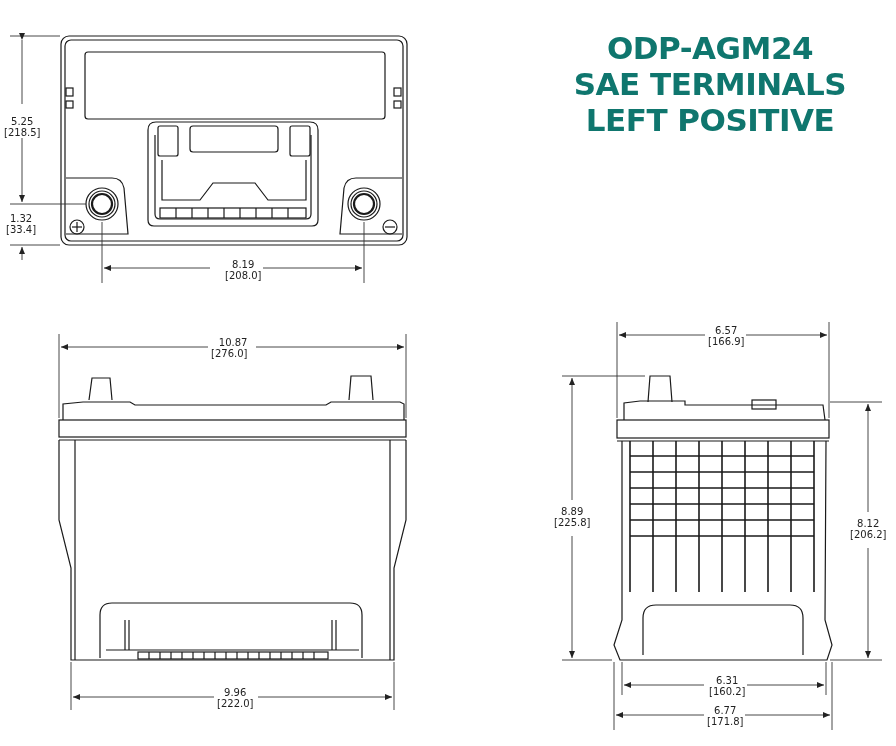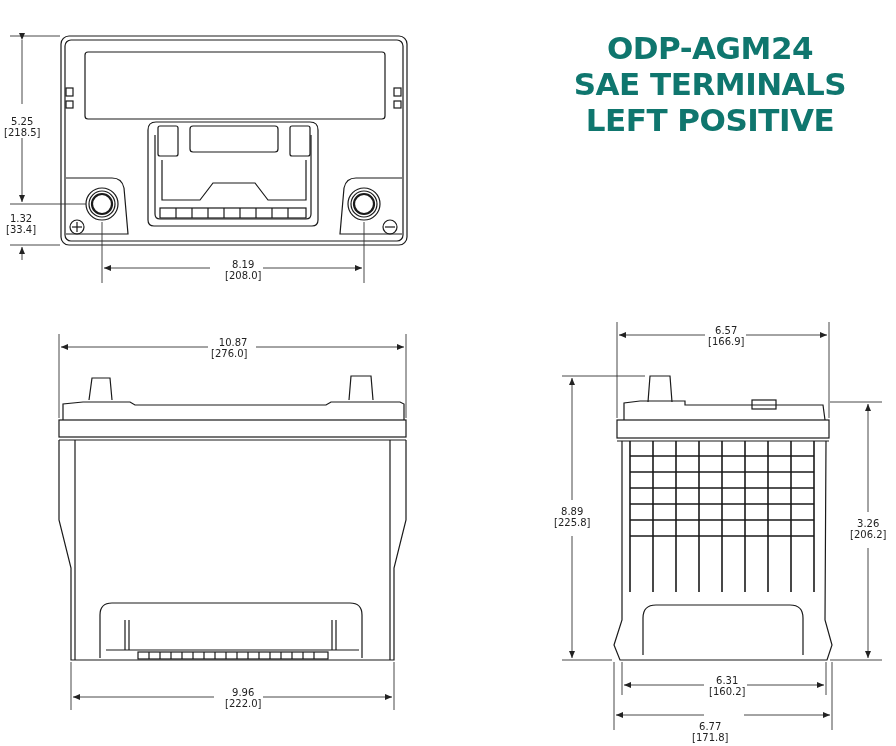--- a/index.html
+++ b/index.html
@@ -203,37 +203,37 @@
 </div>
 <div class="dim" style="left:199px; top:259px;margin-left:24px;">
   <span>8.19</span>
   <span>[208.0]</span>
 </div>
 
 <div class="dim" style="left:209px; top:337px;text-align:right;">
   <span>10.87</span>
   <span>[276.0]</span>
 </div>
-<div class="dim" style="left:215px; top:687px;margin-left:8px;">
+<div class="dim" style="left:215px; top:687px;">
   <span>9.96</span>
   <span>[222.0]</span>
 </div>
 
 <div class="dim" style="left:706px; top:325px;">
   <span>6.57</span>
   <span>[166.9]</span>
 </div>
 <div class="dim" style="left:552px; top:506px;">
   <span>8.89</span>
   <span>[225.8]</span>
 </div>
 <div class="dim" style="left:848px; top:518px;">
-  <span>3.26</span>
+  <span>8.12</span>
   <span>[206.2]</span>
 </div>
 <div class="dim" style="left:707px; top:675px;">
   <span>6.31</span>
   <span>[160.2]</span>
 </div>
-<div class="dim" style="left:690px; top:705px;margin-top:16px;">
+<div class="dim" style="left:705px; top:705px;">
   <span>6.77</span>
   <span>[171.8]</span>
 </div>
 
 </body></html>

